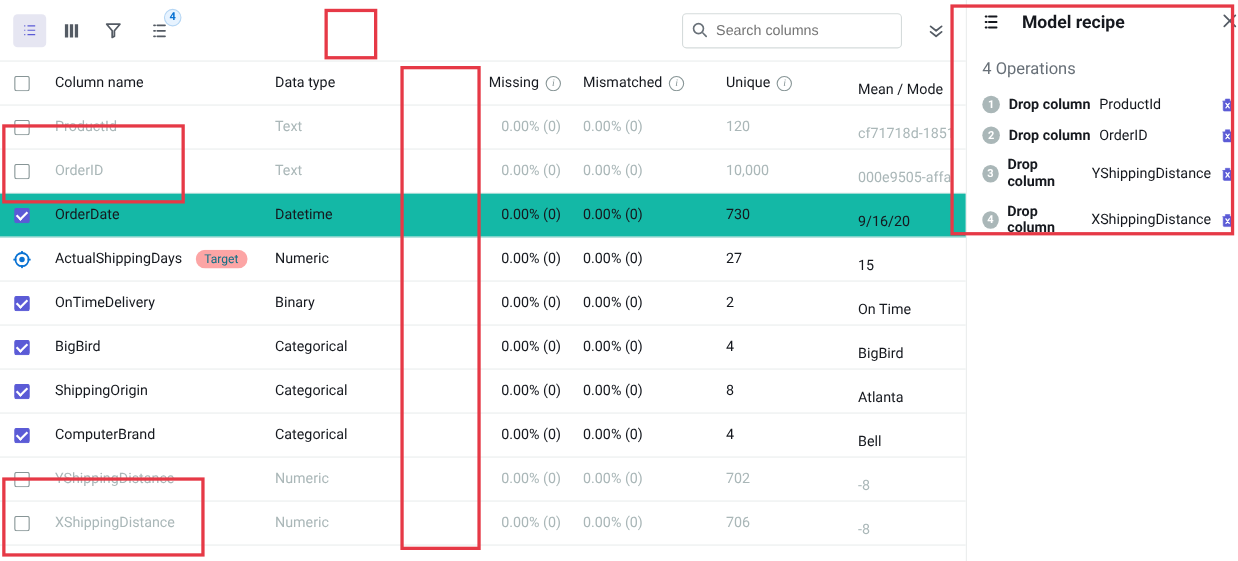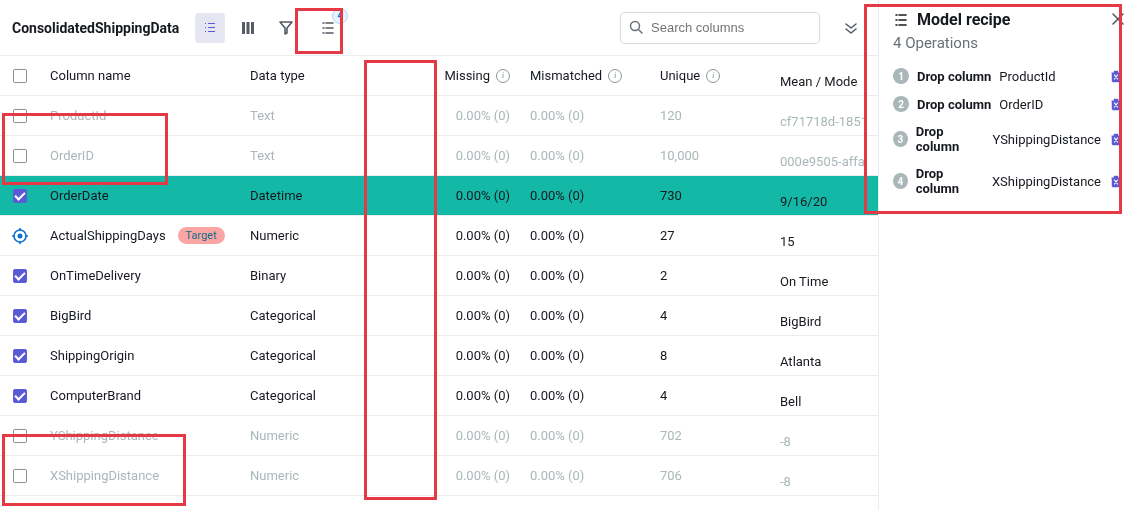--- a/index.html
+++ b/index.html
@@ -30,38 +30,37 @@
 .c-mis { flex: 0 0 130px; }
 .c-uniq { flex: 0 0 120px; }
 .c-mode { flex: 1 1 auto; margin-top: 12px; }
 .dim { color: #aab7b8; }
 .chk { width: 14px; height: 14px; border: 1px solid #879596; border-radius: 2px; display: inline-block; background: #fff; position: relative; cursor: pointer; }
 .chk.on { background: #5b5bd6; border-color: #5b5bd6; }
 .chk.on::after { content: ""; position: absolute; left: 3px; top: 0px; width: 4px; height: 8px; border: solid #fff; border-width: 0 2px 2px 0; transform: rotate(45deg); }
 .info-ic { width: 14px; height: 14px; border: 1px solid #879596; border-radius: 50%; display: inline-flex; align-items: center; justify-content: center; font-size: 9px; color: #879596; font-family: serif; font-style: italic; line-height: 1; }
 .target-pill { background: #fca5a5; color: #0c6f85; font-size: 11px; padding: 2px 8px; border-radius: 999px; margin-left: 6px; }
 .target-icon { color: #0972d3; }
-.panel-head { display: flex; align-items: center; gap: 8px; margin-bottom: 5px; }
+.panel-head { display: flex; align-items: center; gap: 20px; margin-bottom: 24px; }
 .panel-head h2 { font-size: 16px; font-weight: 700; }
 .panel-close { position: absolute; top: 12px; right: 12px; color: #545b64; cursor: pointer; }
 .panel-sub { font-size: 15px; color: #687078; margin-bottom: 10px; }
 .op-row { display: flex; align-items: center; gap: 8px; padding: 6px 0; font-size: 13px; }
 .op-num { width: 16px; height: 16px; border-radius: 50%; background: #aab7b8; color: #fff; font-size: 10px; font-weight: 700; display: flex; align-items: center; justify-content: center; }
 .op-act { font-weight: 700; }
 .op-del { margin-left: auto; color: #5b5bd6; cursor: pointer; }
 .redbox { position: absolute; border: 3px solid #e63946; pointer-events: none; z-index: 50; }
 svg { display: block; }
 </style>
 </head>
 <body>
 
 <div class="app">
   <div class="main">
     <div class="toolbar">
-      <span class="title">ConsolidatedShippingData</span>
       <div class="toolbar-btn active">
         <svg width="16" height="16" viewBox="0 0 16 16" fill="none">
             <path d="M3 3h1v1H3zM6 3h7v1H6zM3 7h1v1H3zM6 7h7v1H6zM3 11h1v1H3zM6 11h7v1H6z" fill="currentColor"></path>
           </svg>
       </div>
       <div class="toolbar-btn">
         <svg width="16" height="16" viewBox="0 0 16 16">
             <path d="M2 2h3v12H2zM6.5 2h3v12h-3zM11 2h3v12h-3z" fill="currentColor"></path>
           </svg>
       </div>

